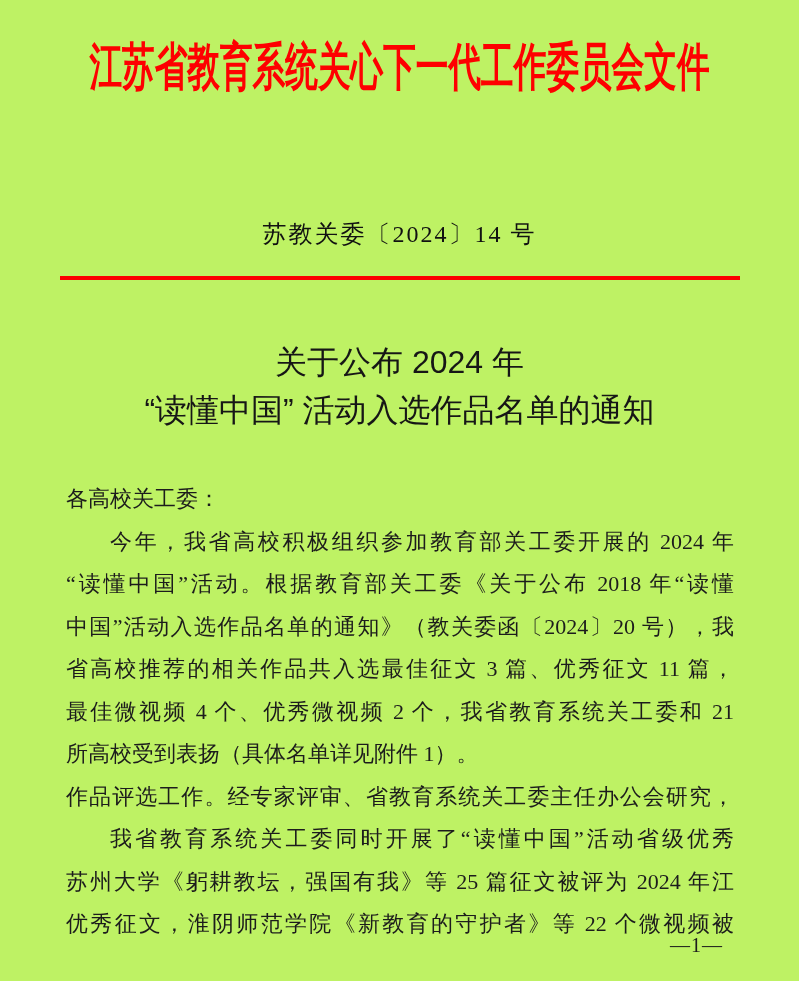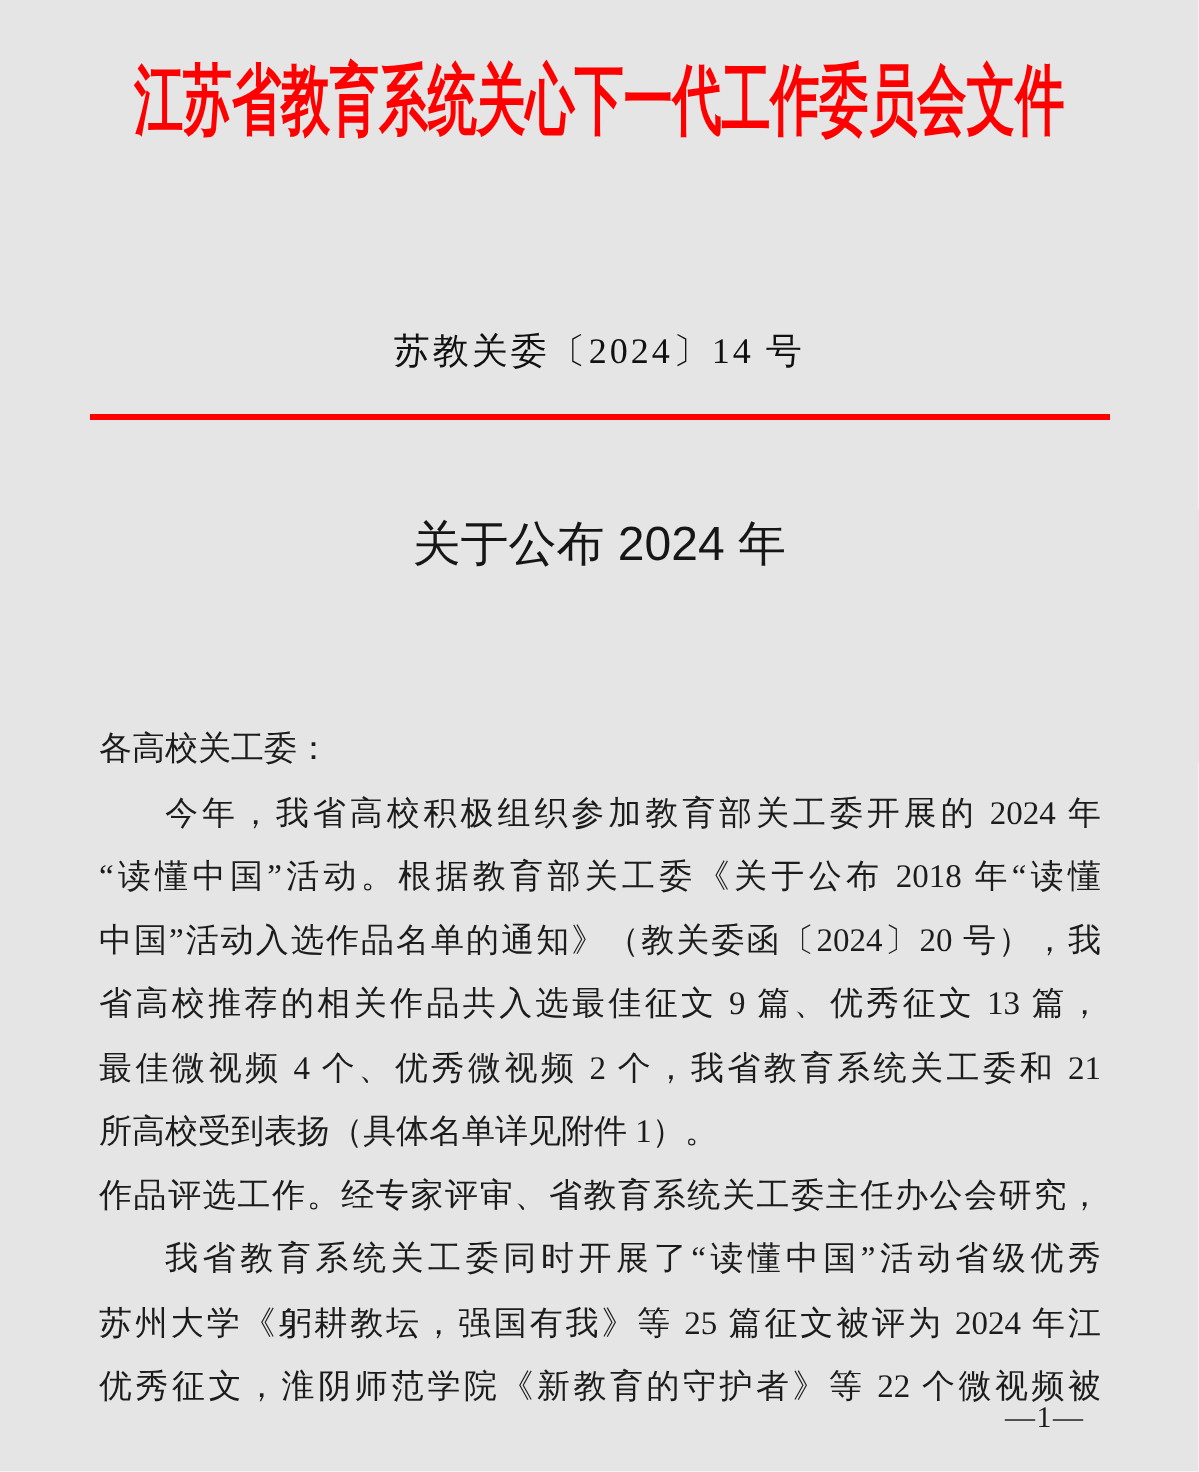--- a/index.html
+++ b/index.html
@@ -1,20 +1,20 @@
 <!DOCTYPE html>
 <html><head>
 <meta charset="utf-8">
 <style>
   html, body { margin: 0; padding: 0; background: #ffffff; }
   .page {
     position: relative;
     width: 799px;
     height: 981px;
-    background: #e5e5e5;
+    background: #bef264;
     overflow: hidden;
     font-family: "Liberation Serif", serif;
     color: #1a1a1a;
   }
   
   .header-wrap {
     position: absolute;
     top: 38px;
     left: 0;
     width: 100%;
@@ -104,28 +104,29 @@
   <div class="header-wrap">
     <div class="header-title">江苏省教育系统关心下一代工作委员会文件</div>
   </div>
 
   <div class="doc-number">苏教关委〔2024〕14 号</div>
 
   <div class="red-rule"></div>
 
   <div class="doc-title">
     <div>关于公布 2024 年</div>
+    <div>“读懂中国” 活动入选作品名单的通知</div>
   </div>
 
   <div class="body-block">
     <div class="bline">各高校关工委：</div>
     <div class="bline j indent">今年，我省高校积极组织参加教育部关工委开展的 2024 年</div>
     <div class="bline j">“读懂中国”活动。根据教育部关工委《关于公布 2018 年“读懂</div>
     <div class="bline j">中国”活动入选作品名单的通知》（教关委函〔2024〕20 号），我</div>
-    <div class="bline j">省高校推荐的相关作品共入选最佳征文 9 篇、优秀征文 13 篇，</div>
+    <div class="bline j">省高校推荐的相关作品共入选最佳征文 3 篇、优秀征文 11 篇，</div>
     <div class="bline j">最佳微视频 4 个、优秀微视频 2 个，我省教育系统关工委和 21</div>
     <div class="bline">所高校受到表扬（具体名单详见附件 1）。</div>
     <div class="bline j">作品评选工作。经专家评审、省教育系统关工委主任办公会研究，</div>
     <div class="bline j indent">我省教育系统关工委同时开展了“读懂中国”活动省级优秀</div>
     <div class="bline j">苏州大学《躬耕教坛，强国有我》等 25 篇征文被评为 2024 年江</div>
     <div class="bline j">优秀征文，淮阴师范学院《新教育的守护者》等 22 个微视频被</div>
   </div>
 
   <div class="page-number">—1—</div>
 

